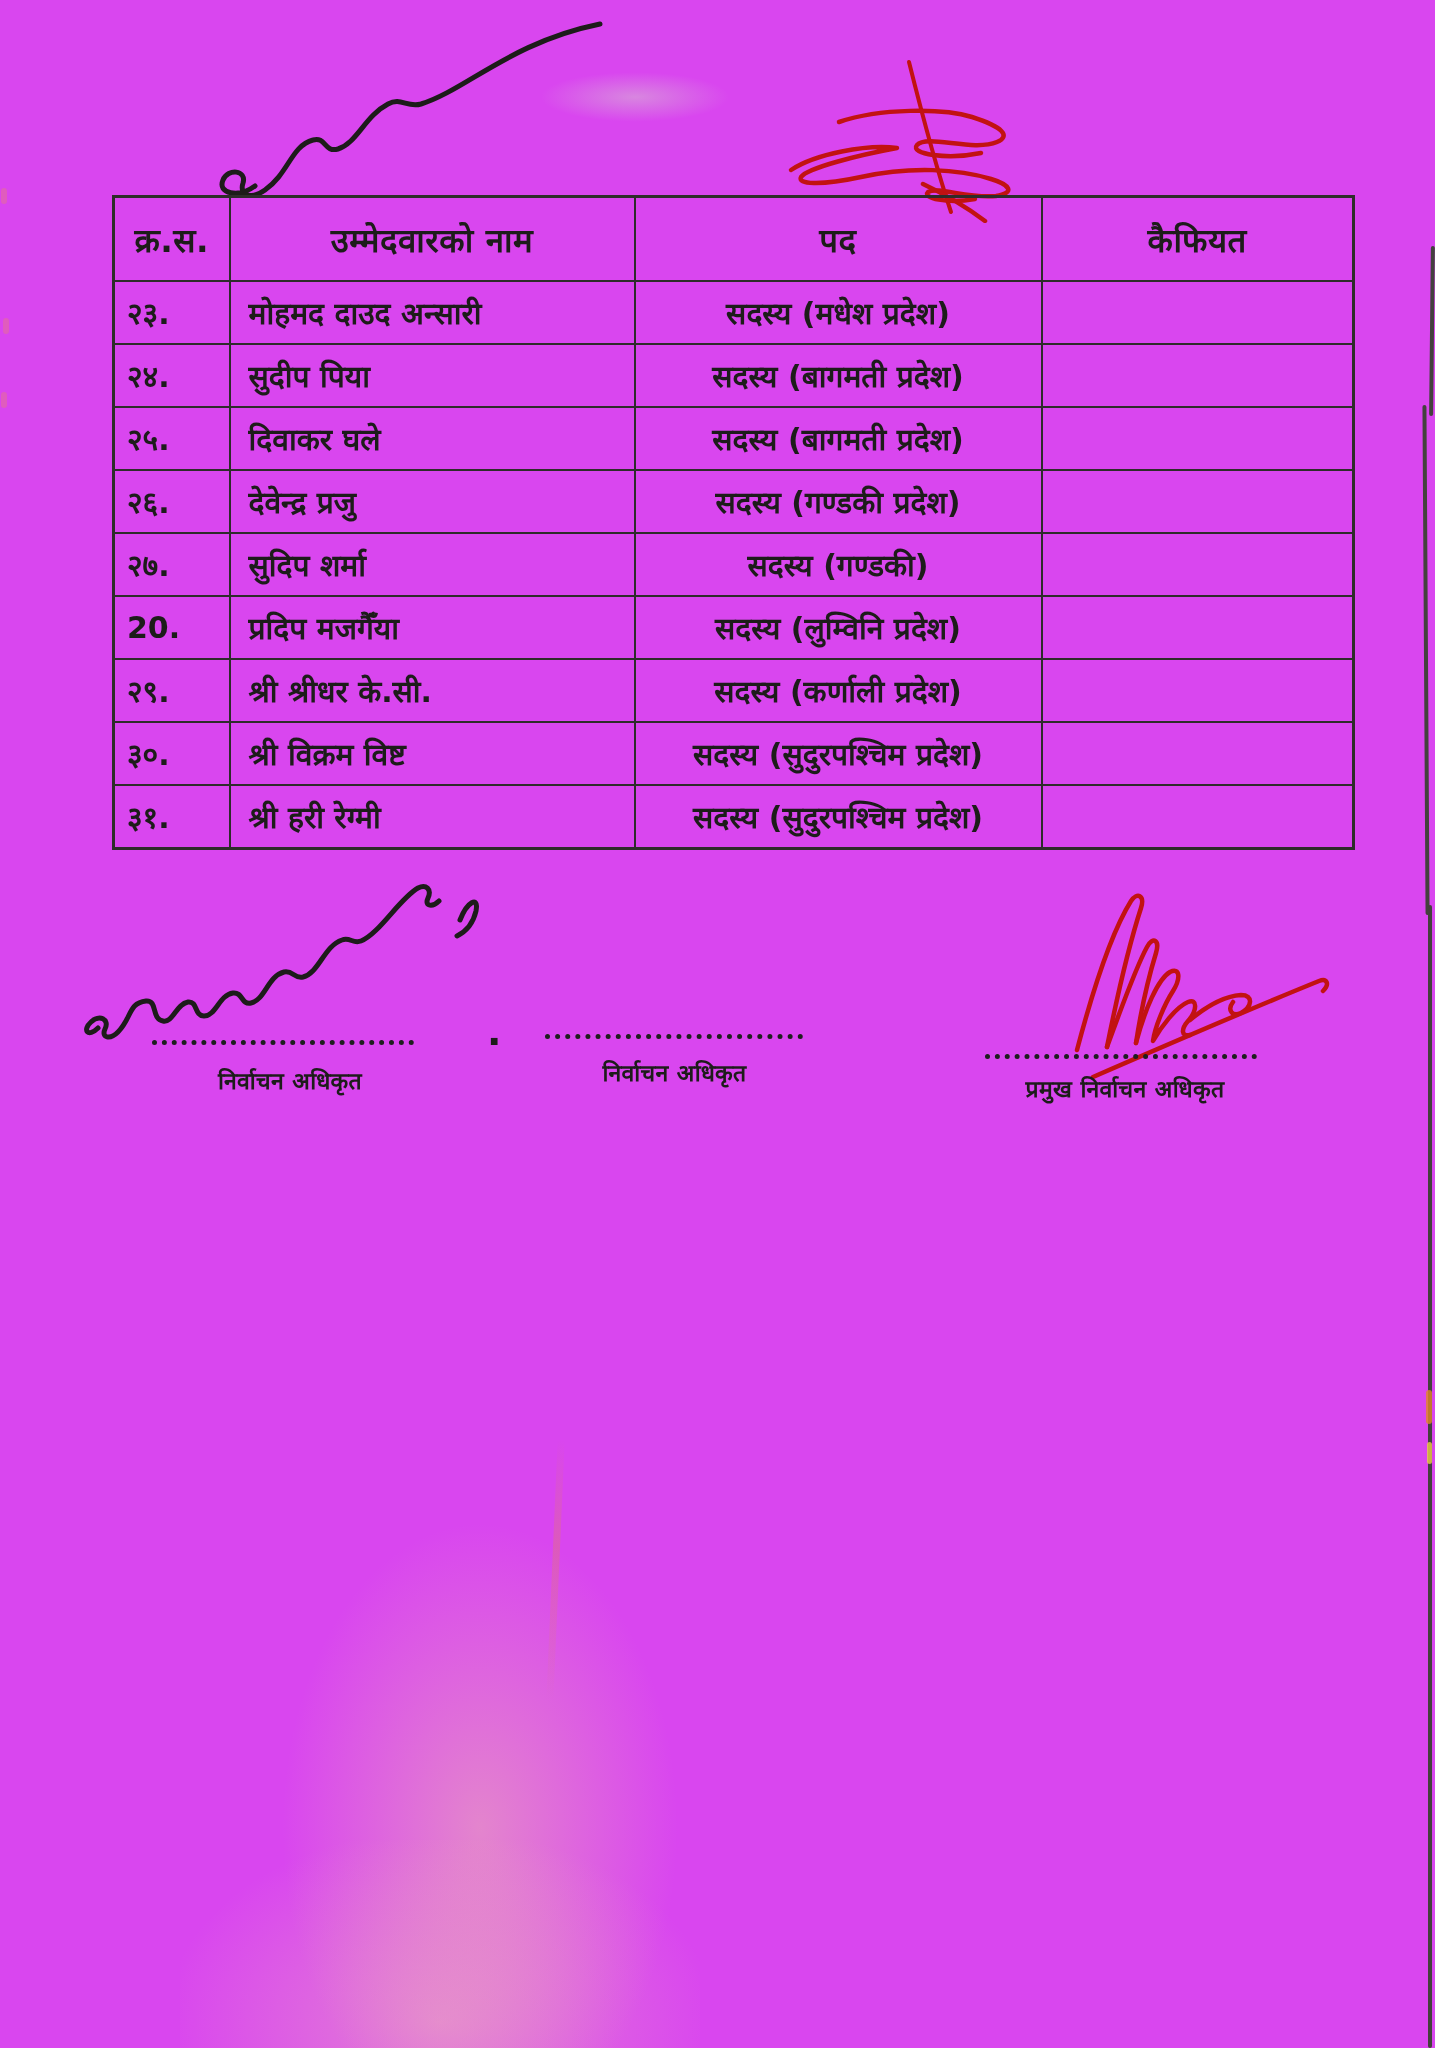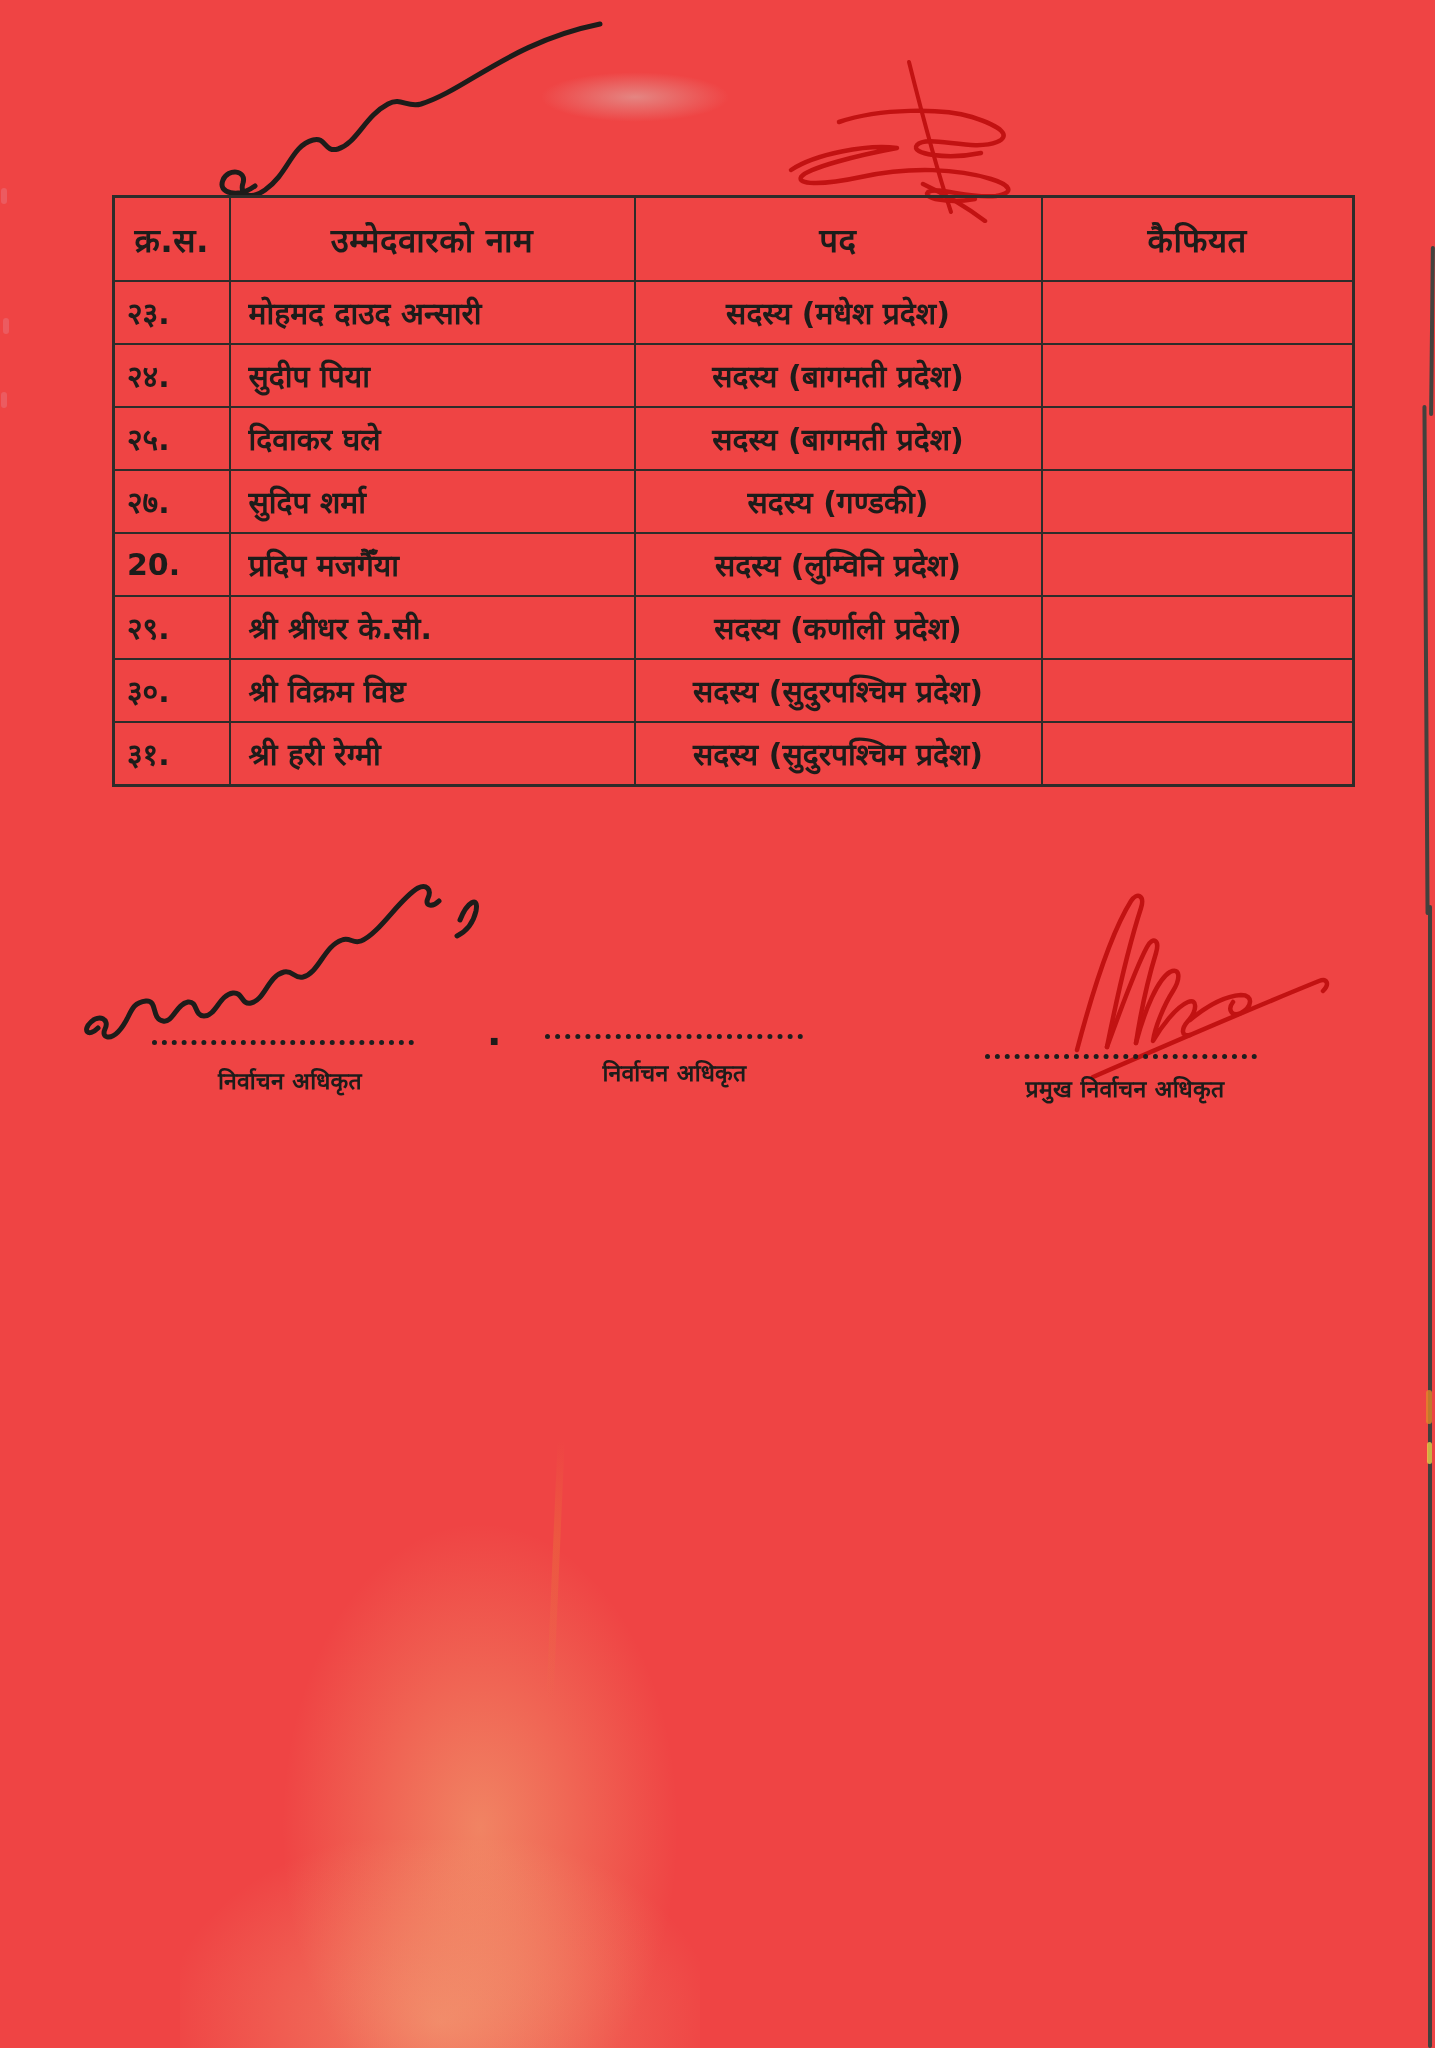--- a/index.html
+++ b/index.html
@@ -1,18 +1,18 @@
 <!DOCTYPE html>
 <html><head>
 <meta charset="utf-8">
 <style>
   html,body{margin:0;padding:0;background:#e9e9e9;}
   .page{
     position:relative;width:1435px;height:2048px;margin:0 auto;
-    background:#ef4444;overflow:hidden;
+    background:#d946ef;overflow:hidden;
     font-family:"DejaVu Sans",sans-serif;color:#1d1c1a;
   }
   
   .table-wrap{position:absolute;left:112px;top:195px;}
   table.roster{border-collapse:collapse;table-layout:fixed;width:1240px;}
   table.roster th,table.roster td{
     border:2.5px solid #2e2c2a;overflow:hidden;white-space:nowrap;
   }
   table.roster{border:3.5px solid #2e2c2a;}
   table.roster th{
@@ -111,20 +111,26 @@
           <td class="c-pos">सदस्य (बागमती प्रदेश)</td>
           <td class="c-rem"></td>
         </tr>
         <tr>
           <td class="c-sn">२५.</td>
           <td class="c-name">दिवाकर घले</td>
           <td class="c-pos">सदस्य (बागमती प्रदेश)</td>
           <td class="c-rem"></td>
         </tr>
         <tr>
+          <td class="c-sn">२६.</td>
+          <td class="c-name">देवेन्द्र प्रजु</td>
+          <td class="c-pos">सदस्य (गण्डकी प्रदेश)</td>
+          <td class="c-rem"></td>
+        </tr>
+        <tr>
           <td class="c-sn">२७.</td>
           <td class="c-name">सुदिप शर्मा</td>
           <td class="c-pos">सदस्य (गण्डकी)</td>
           <td class="c-rem"></td>
         </tr>
         <tr>
           <td class="c-sn">20.</td>
           <td class="c-name">प्रदिप मजगैँया</td>
           <td class="c-pos">सदस्य (लुम्विनि प्रदेश)</td>
           <td class="c-rem"></td>

